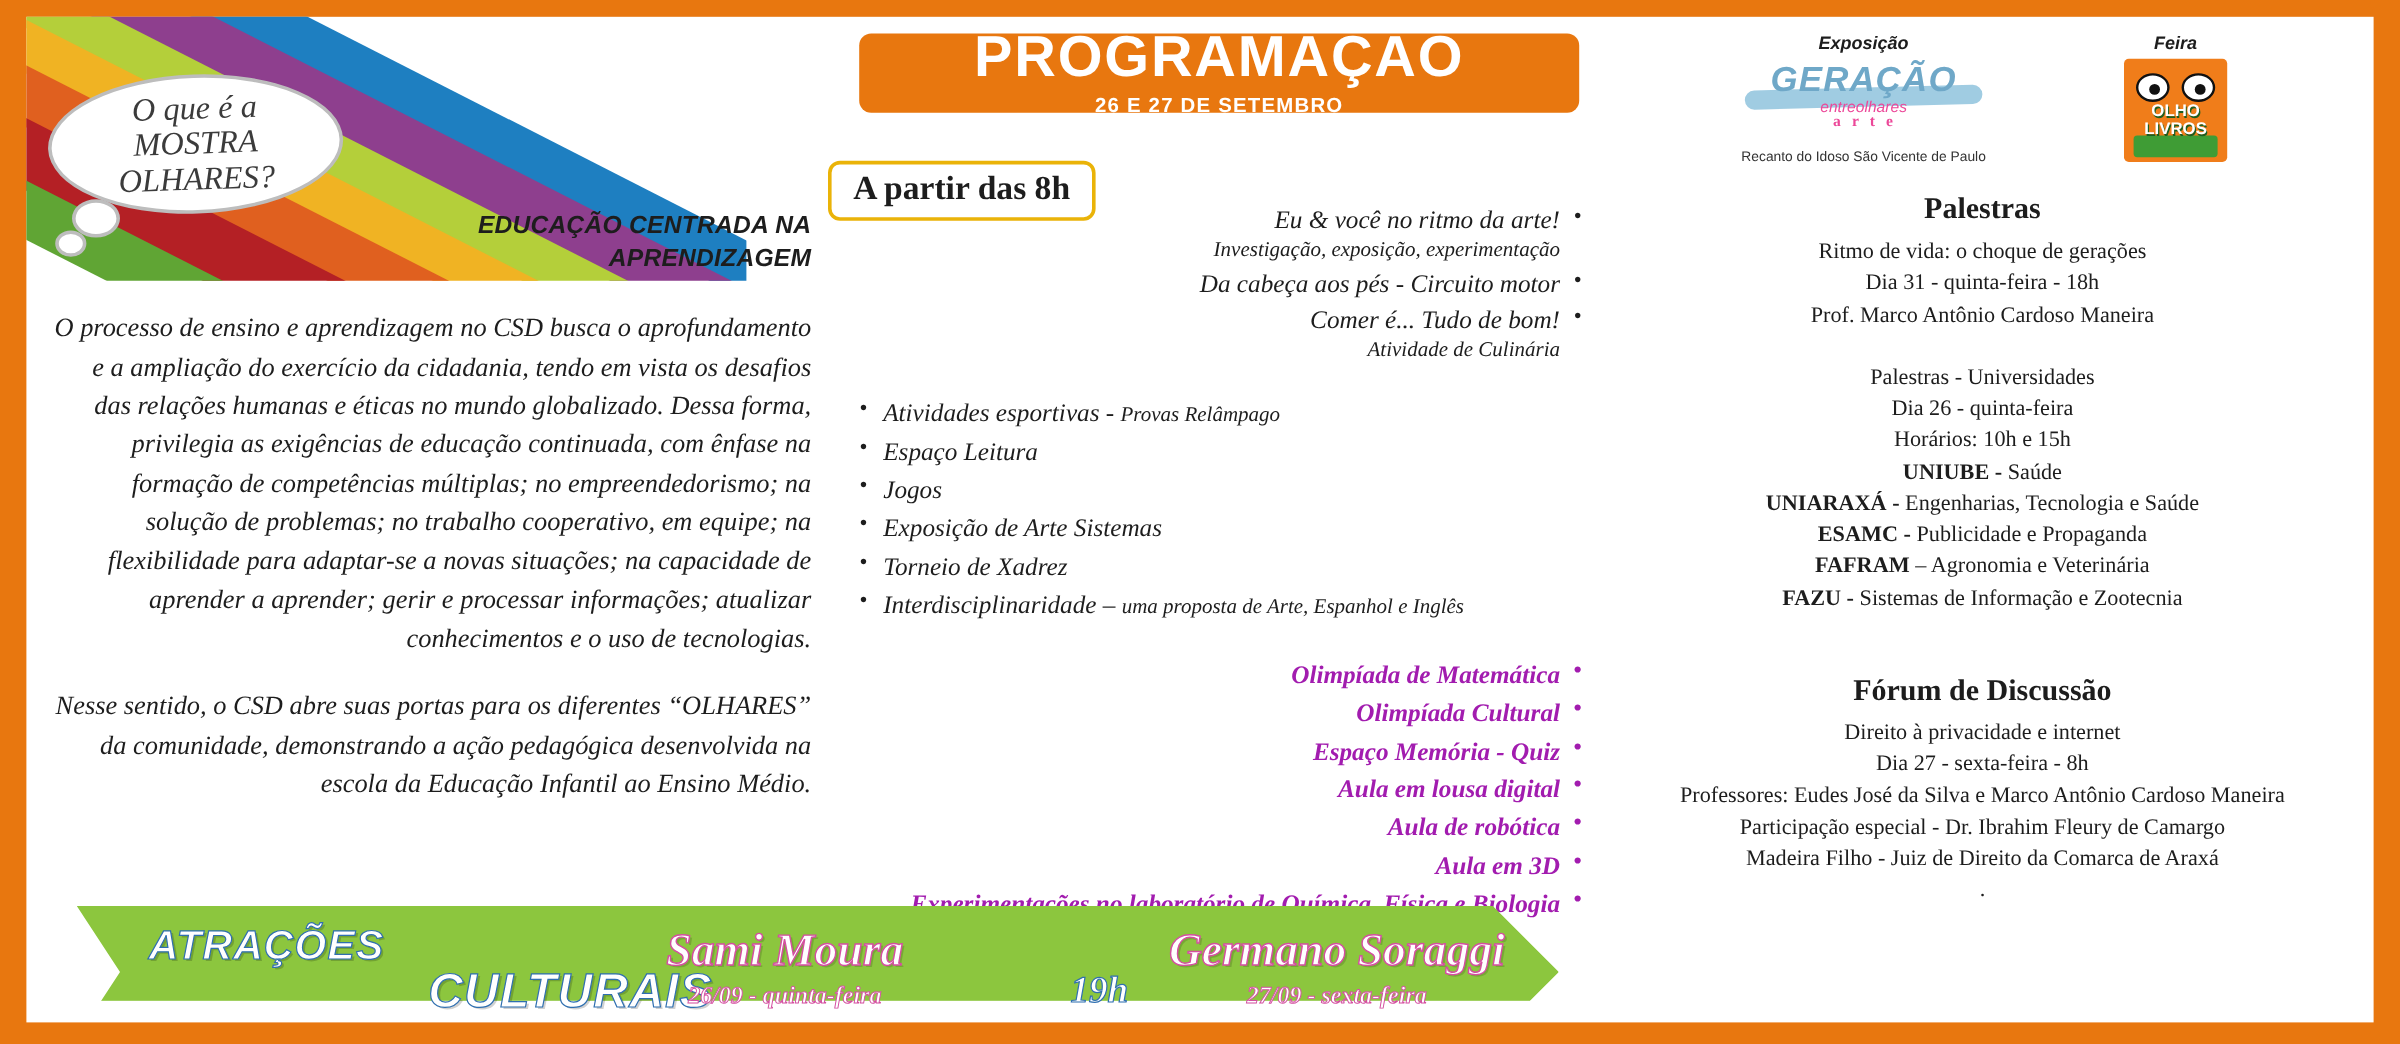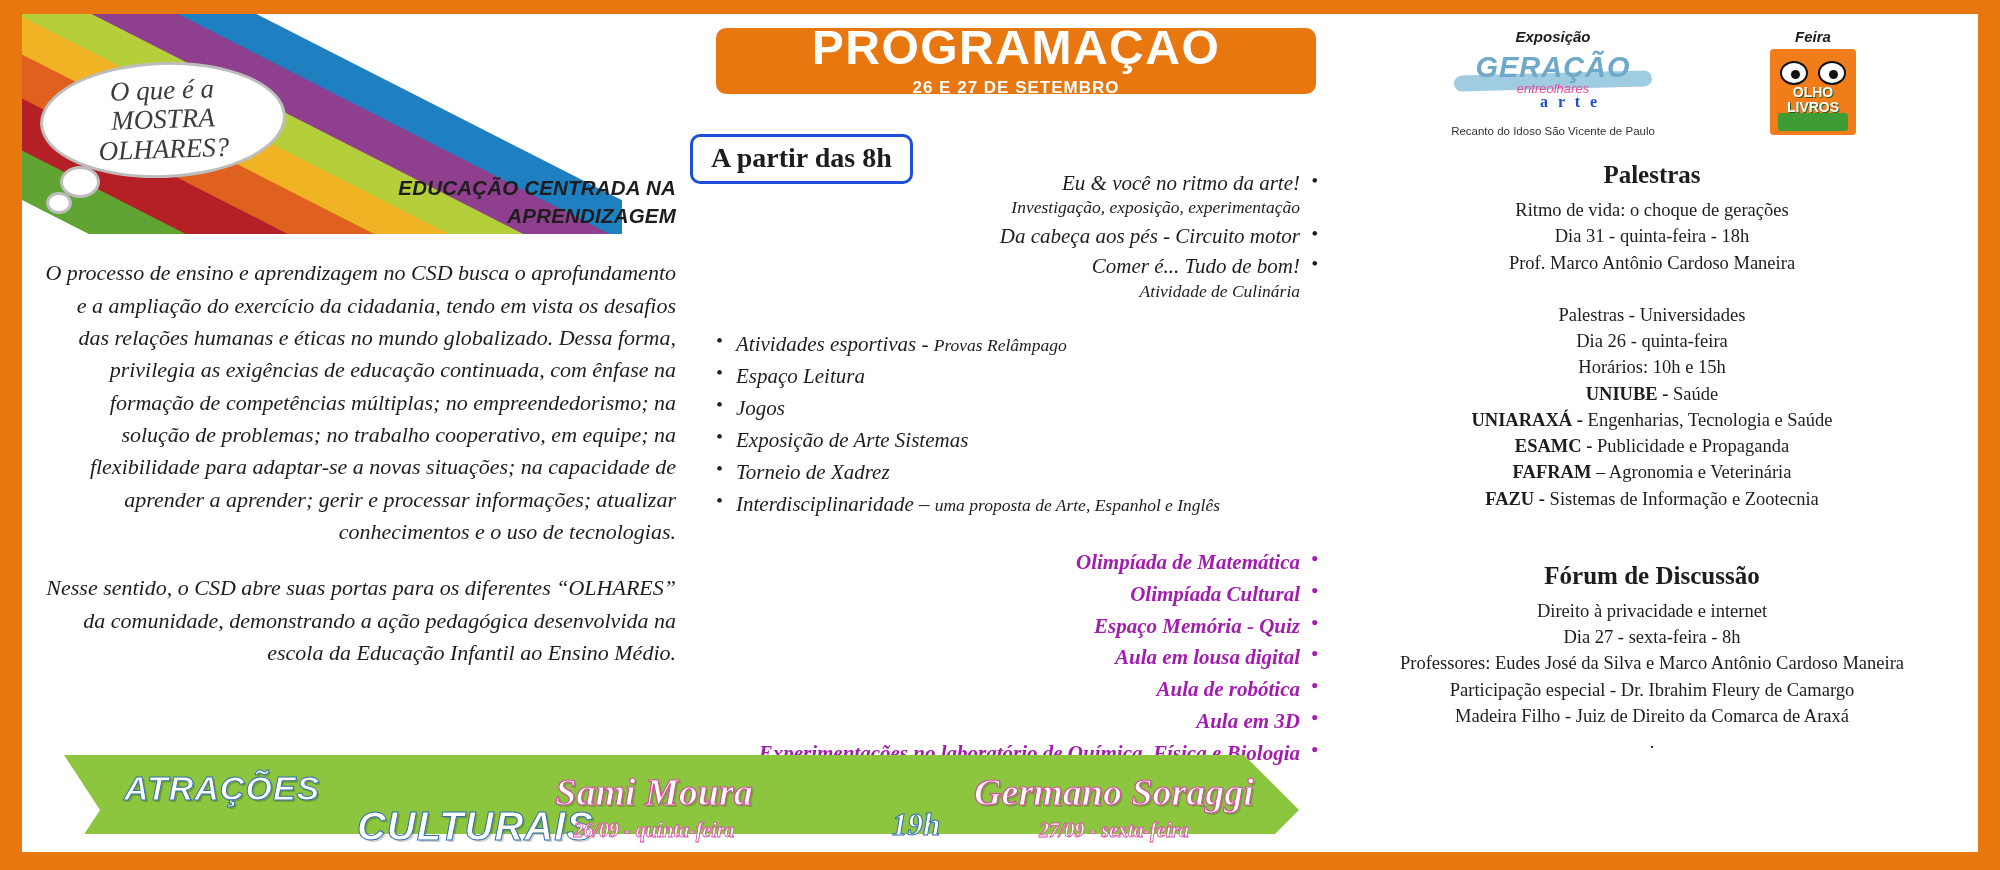--- a/index.html
+++ b/index.html
@@ -79,21 +79,21 @@
   }
   .prog-title{
     color:#ffffff;font-weight:bold;font-size:48px;letter-spacing:1.5px;line-height:1;
     font-family:"Liberation Sans", sans-serif;
   }
   .prog-sub{
     color:#ffffff;font-weight:bold;font-size:17px;letter-spacing:1px;margin-top:6px;
   }
   .apartir{
     position:absolute;left:668px;top:120px;
-    background:#ffffff;border:3px solid #1d4ed8;border-radius:10px;
+    background:#ffffff;border:3px solid #eab308;border-radius:10px;
     padding:5px 18px 7px 18px;
     font-family:"Liberation Serif", serif;
     font-weight:bold;font-size:28px;color:#1d1d1d;
   }
 
   .center{position:absolute;left:690px;top:155px;width:610px;}
   .c-right-list{list-style:none;margin:0;padding:0;text-align:right;}
   .c-right-list li{
     font-family:"Liberation Serif", serif;font-style:italic;
     font-size:21px;line-height:1.35;color:#1d1d1d;margin-bottom:2px;
@@ -136,22 +136,22 @@
   .geracao{position:relative;width:210px;height:72px;margin:0 auto;}
   .geracao .g1{
     position:absolute;left:0;top:2px;width:210px;
     font-family:"Liberation Sans", sans-serif;font-weight:bold;font-style:italic;
     font-size:29px;color:#6fa8c8;letter-spacing:1px;
   }
   .geracao .g2{
     position:absolute;left:20px;top:32px;width:170px;font-size:13px;color:#ec4899;font-style:italic;
   }
   .geracao .g3{
-    position:absolute;left:52px;top:44px;width:140px;
-    font-family:"Liberation Serif", serif;font-weight:bold;font-size:16px;color:#1d4ed8;letter-spacing:3px;
+    position:absolute;left:36px;top:44px;width:140px;
+    font-family:"Liberation Serif", serif;font-weight:bold;font-size:13px;color:#ec4899;letter-spacing:3px;
   }
   .geracao .brush{
     position:absolute;left:6px;top:24px;width:198px;height:16px;background:#8fc3dd;
     border-radius:9px;opacity:.85;transform:rotate(-1.5deg);
   }
   .rec{font-size:11.5px;color:#333;margin-top:4px;}
   .olho{
     width:86px;height:86px;background:#f07d1a;border-radius:4px;margin:0 auto;
     position:relative;overflow:hidden;
   }

